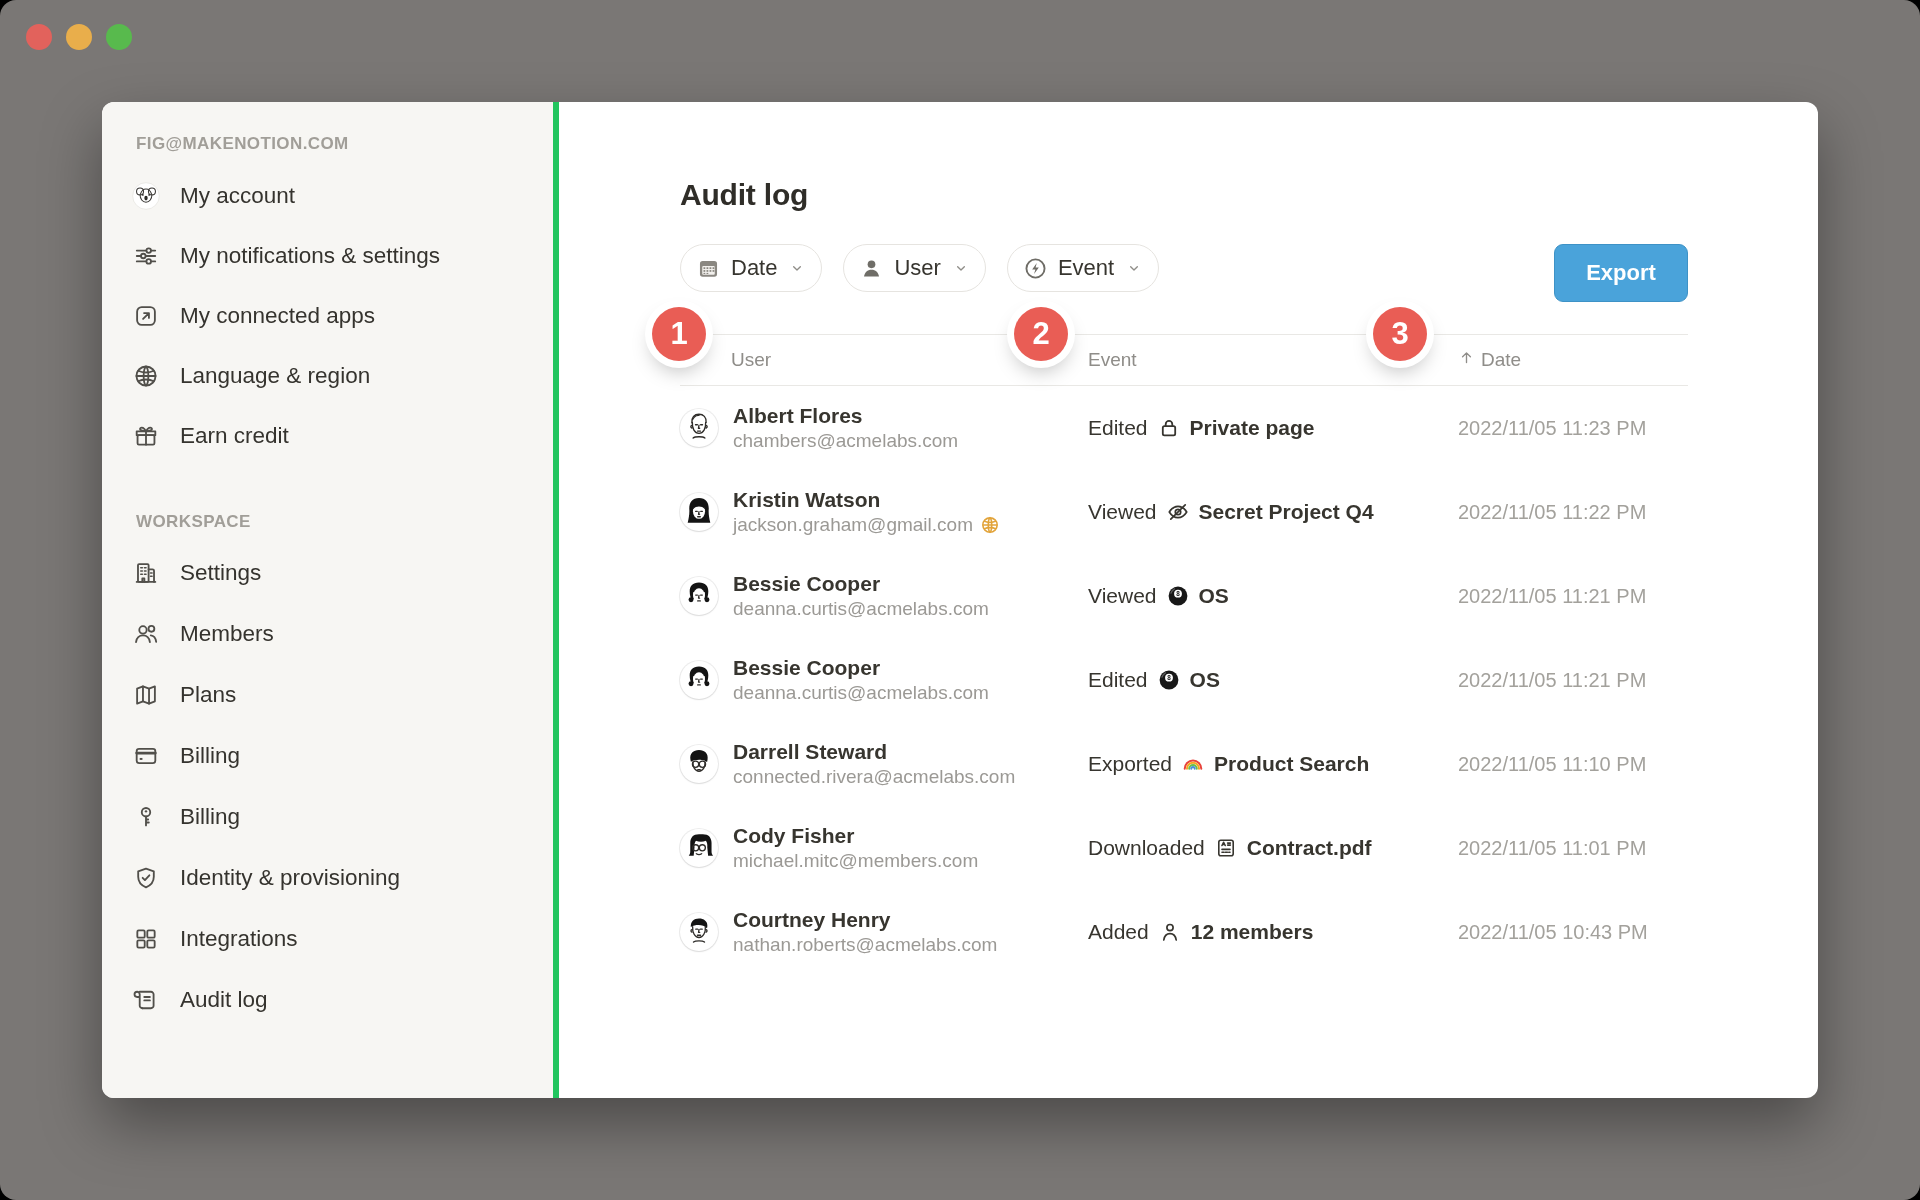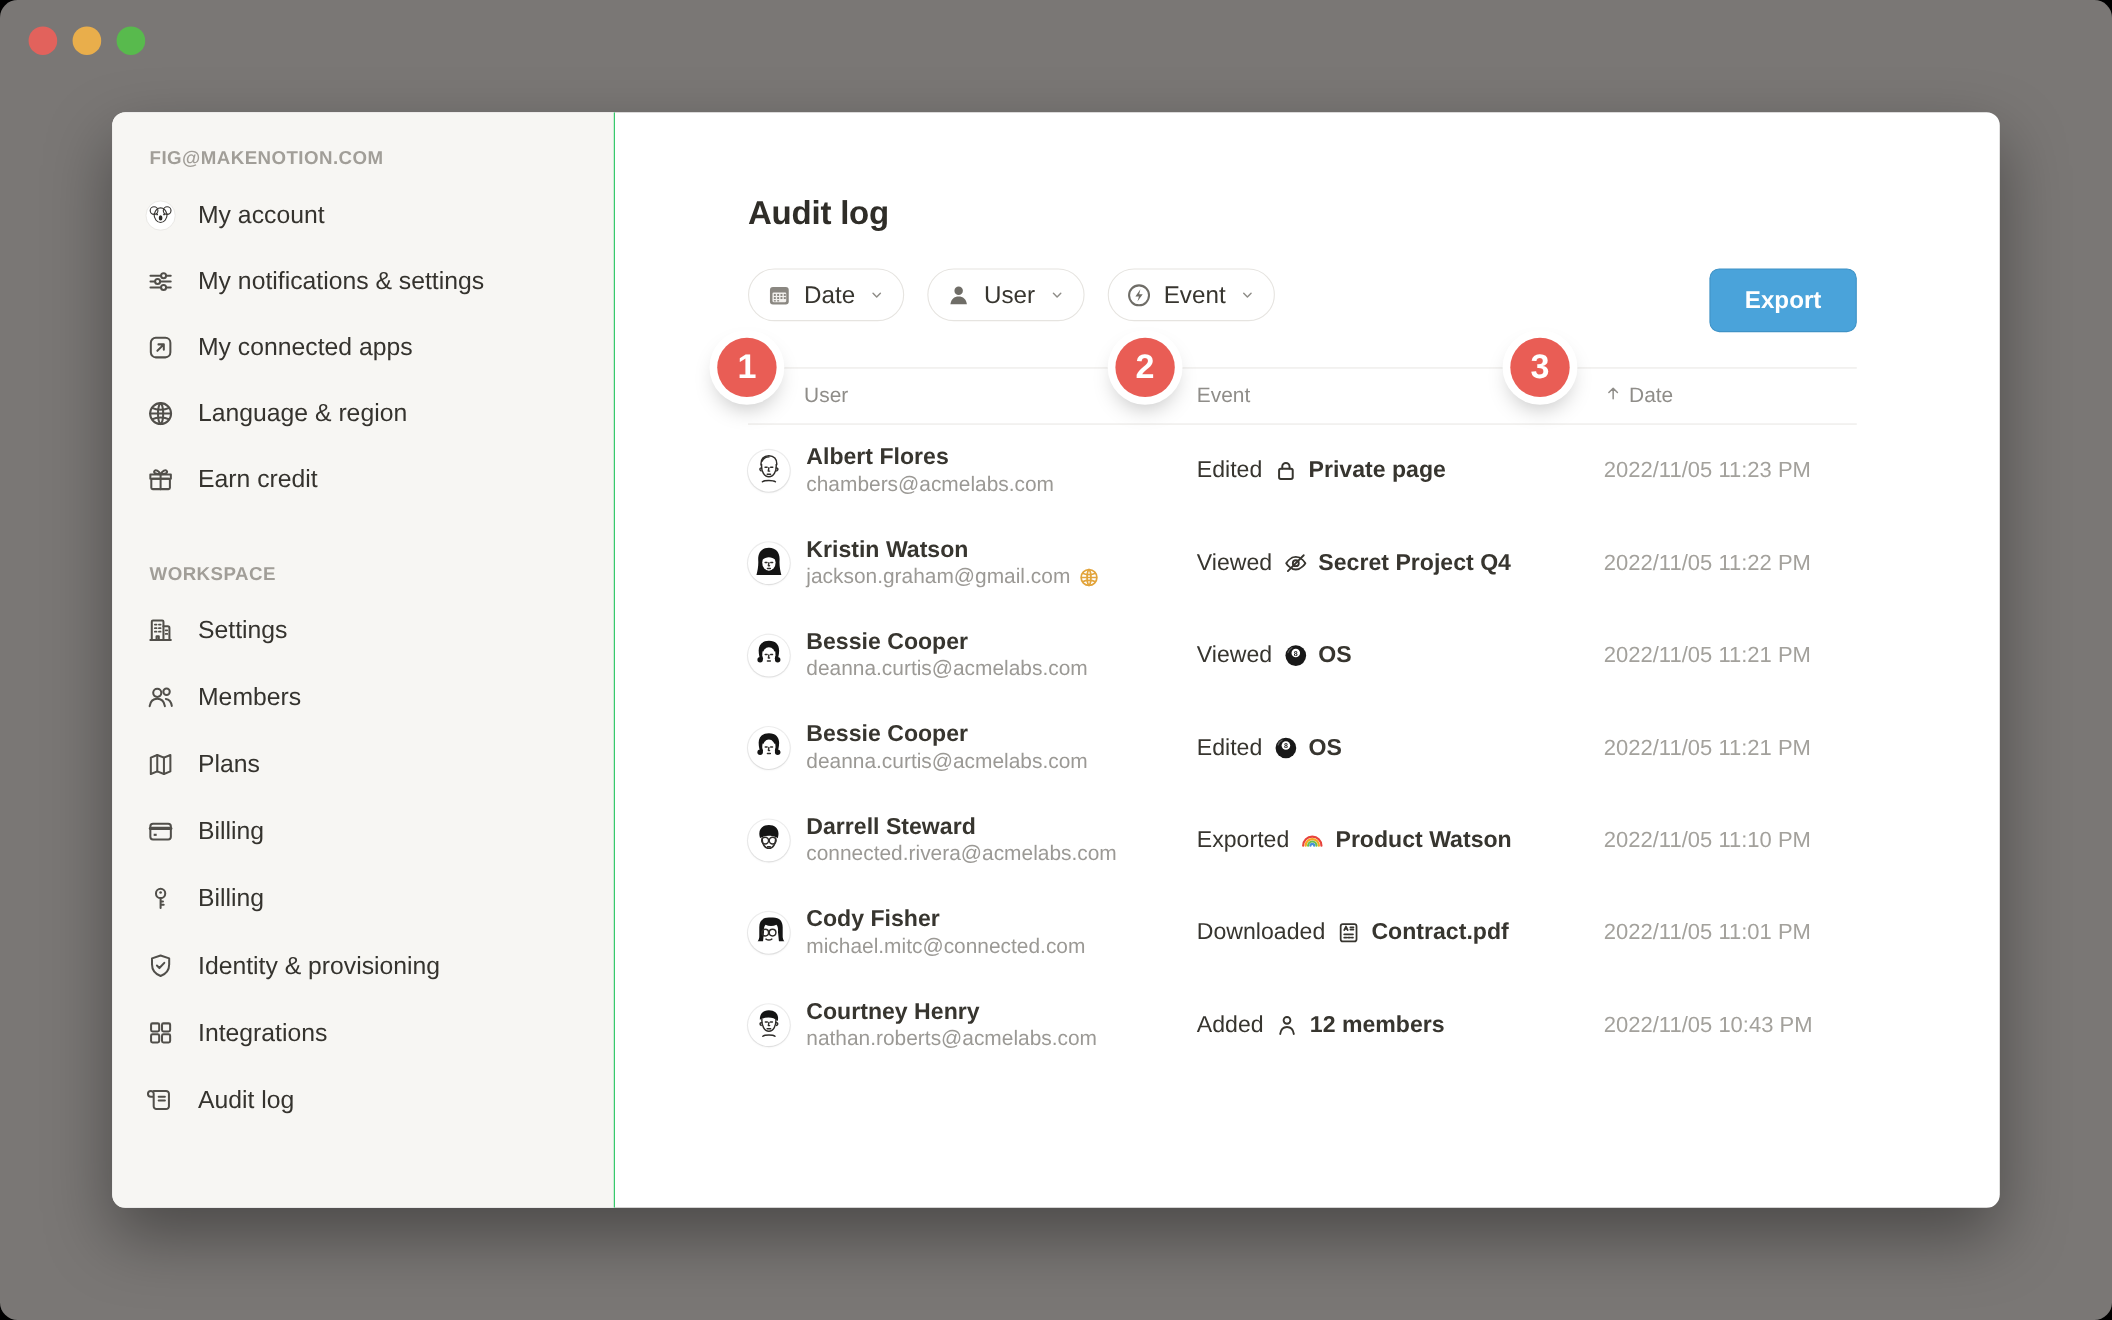--- a/index.html
+++ b/index.html
@@ -11,21 +11,21 @@
   .light{width:26px;height:26px;border-radius:50%;}
   .light.close{background:#e2625c;}
   .light.min{background:#e9ae4b;}
   .light.max{background:#58ba4d;}
 
   
   .window{position:absolute;left:102px;top:102px;width:1716px;height:996px;background:#fff;border-radius:12px;
           box-shadow:0 26px 60px rgba(0,0,0,.38);display:flex;overflow:hidden;}
 
   
-  .sidebar{width:457px;flex:0 0 457px;background:#f7f6f3;border-right:1px solid #22c55e;box-sizing:border-box;
+  .sidebar{width:457px;flex:0 0 457px;background:#f7f6f3;border-right:6px solid #22c55e;box-sizing:border-box;
            padding:30px 0 0 30px;}
   .acct-header{font-size:17px;font-weight:600;color:#a19e98;letter-spacing:.4px;margin:2px 0 12px 4px;}
   .ws-header{font-size:17px;font-weight:600;color:#a19e98;letter-spacing:.4px;margin:46px 0 10px 4px;}
   .nav-item{display:flex;align-items:center;gap:20px;height:60px;font-size:22.5px;color:#35332e;cursor:pointer;}
   .nav-item.ws{height:61px;}
   .nav-icon{width:28px;height:28px;flex:0 0 28px;display:flex;align-items:center;justify-content:center;}
   .nav-icon svg{width:26px;height:26px;}
   .nav-icon.avatar-icon svg{width:30px;height:30px;}
 
   
@@ -494,42 +494,42 @@
     <div class="cell-event">
       <span class="verb">Exported</span>
       <span class="eicon">
                   <svg viewBox="0 0 24 24" fill="none" stroke-linecap="round">
                     <path d="M3.7 16.8a8.3 8.3 0 0116.6 0" stroke="#e8433b" stroke-width="2"></path>
                     <path d="M6 16.8a6 6 0 0112 0" stroke="#f6a623" stroke-width="2"></path>
                     <path d="M8.2 16.8a3.8 3.8 0 017.6 0" stroke="#6abf4b" stroke-width="2"></path>
                     <path d="M10.3 16.8a1.7 1.7 0 013.4 0" stroke="#4a90d9" stroke-width="2"></path>
                   </svg>
                 </span>
-      <span class="obj">Product Watson</span>
+      <span class="obj">Product Search</span>
     </div>
     <div class="cell-date">2022/11/05 11:10 PM</div>
   </div>
 
   <div class="trow">
     <div class="cell-user">
       <span class="avatar">
                   <svg viewBox="0 0 40 40">
                     <path d="M20 5.4c-6.2 0-9.2 3.6-9.2 9.2v8.8c0 2.1-.5 3.6-1.6 4.7h5.2l.9-8.9c-.3-3 .2-5.4 1.5-6.9 3.1 1.5 7.3 1.5 10.4 0 1.3 1.5 1.8 3.9 1.5 6.9l.9 8.9h5.2c-1.1-1.1-1.6-2.6-1.6-4.7v-8.8c0-5.6-3-9.2-9.2-9.2z" fill="#141414"></path>
                     <g fill="none" stroke="#2f2d2a" stroke-width="1.4" stroke-linecap="round" stroke-linejoin="round">
                       <circle cx="16.5" cy="19.8" r="3.2"></circle>
                       <circle cx="23.5" cy="19.8" r="3.2"></circle>
                       <path d="M19.7 19.8h.6"></path>
                       <path d="M17.2 26c1.8 1.2 3.8 1.2 5.6 0"></path>
                     </g>
                   </svg>
                 </span>
       <div class="uinfo">
         <div class="uname">Cody Fisher</div>
         <div class="uemail">
-          <span class="email-text">michael.mitc@connected.com</span>
+          <span class="email-text">michael.mitc@members.com</span>
 
         </div>
       </div>
     </div>
     <div class="cell-event">
       <span class="verb">Downloaded</span>
       <span class="eicon">
                   <svg viewBox="0 0 24 24" fill="none" stroke="#37352f" stroke-width="1.6" stroke-linecap="round" stroke-linejoin="round">
                     <rect x="4.8" y="4.2" width="14.4" height="15.6" rx="2"></rect>
                     <path d="M8 9.5l1.6-3.2L11.2 9.5M8.5 8.5h2.2M13.6 7.1h2.8M13.6 9.1h2.8"></path>

